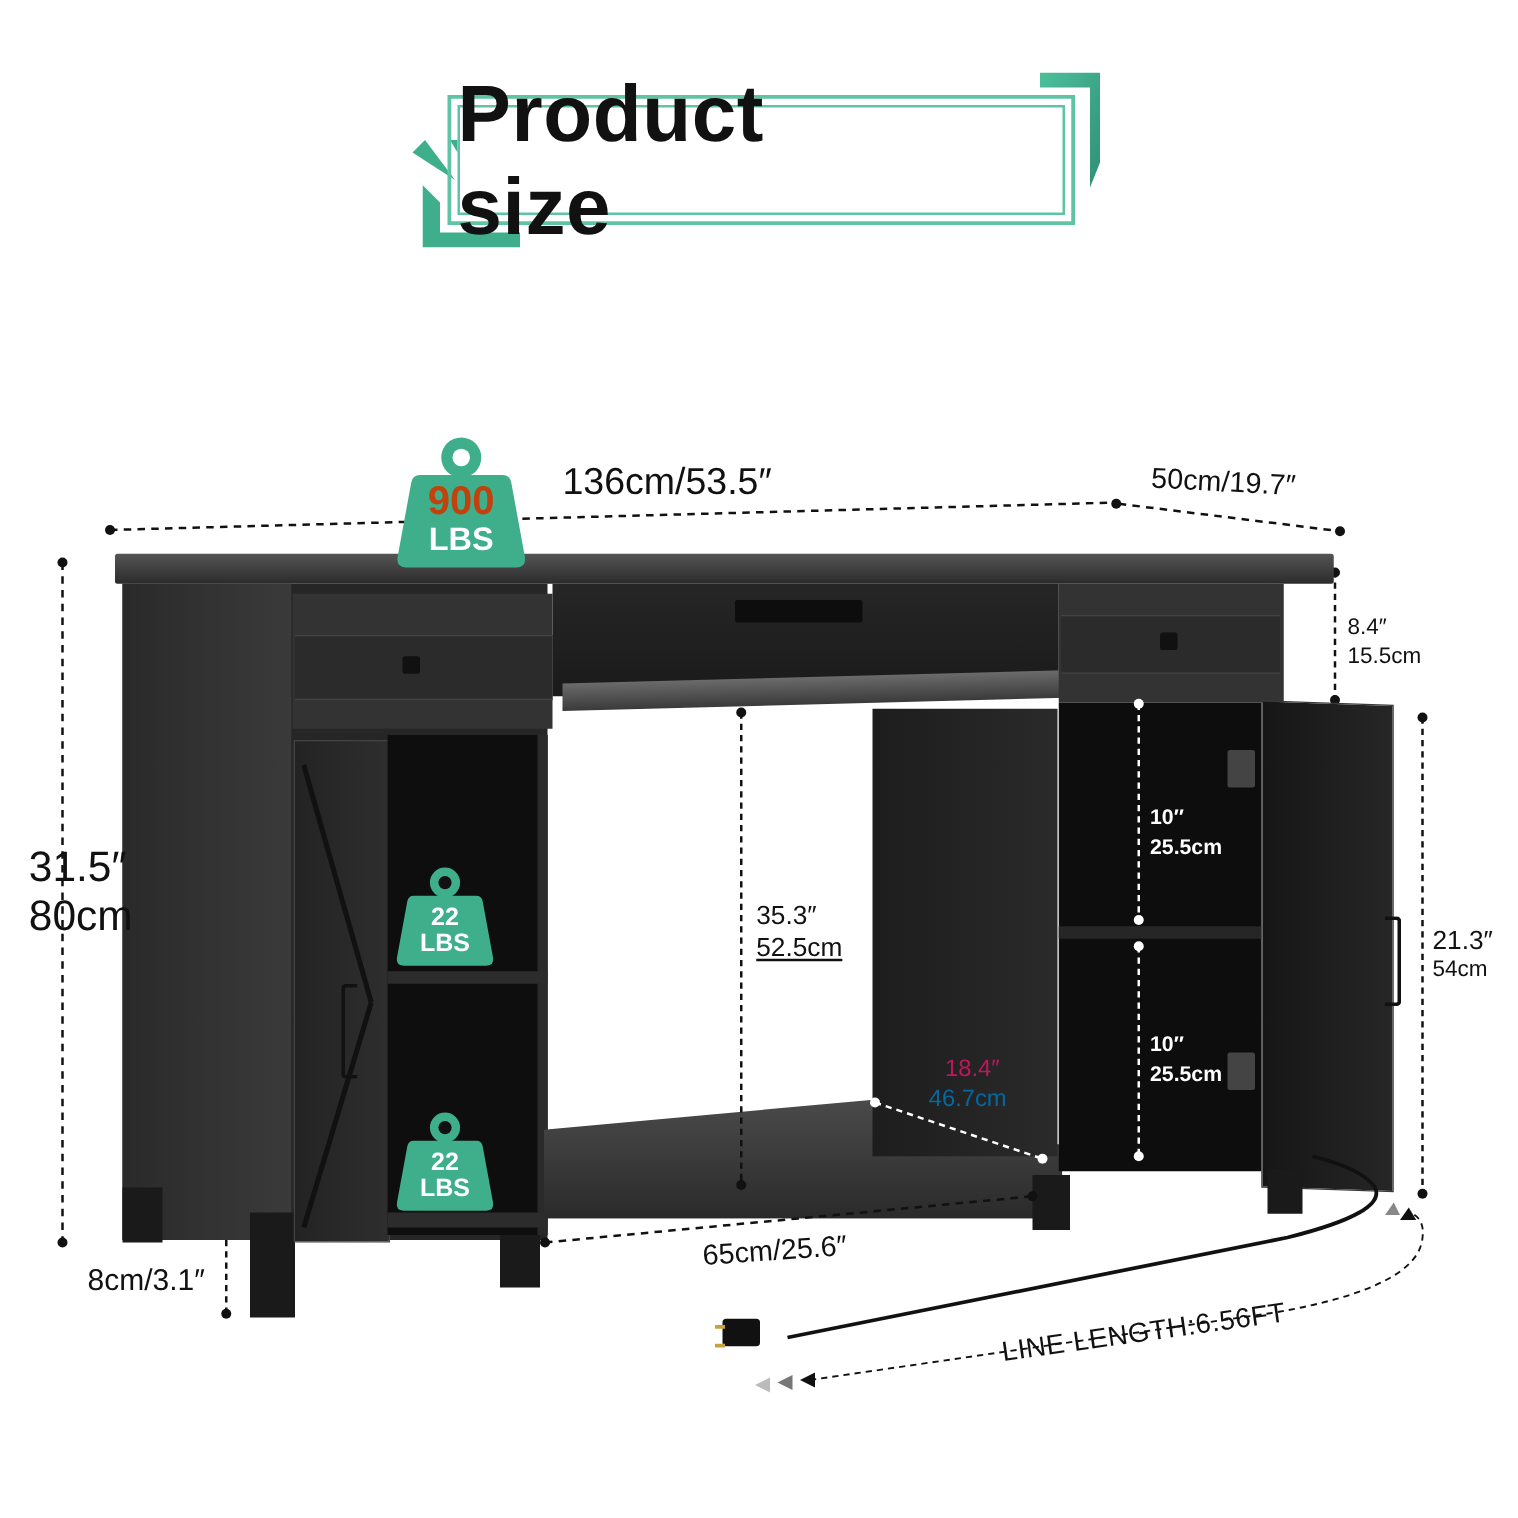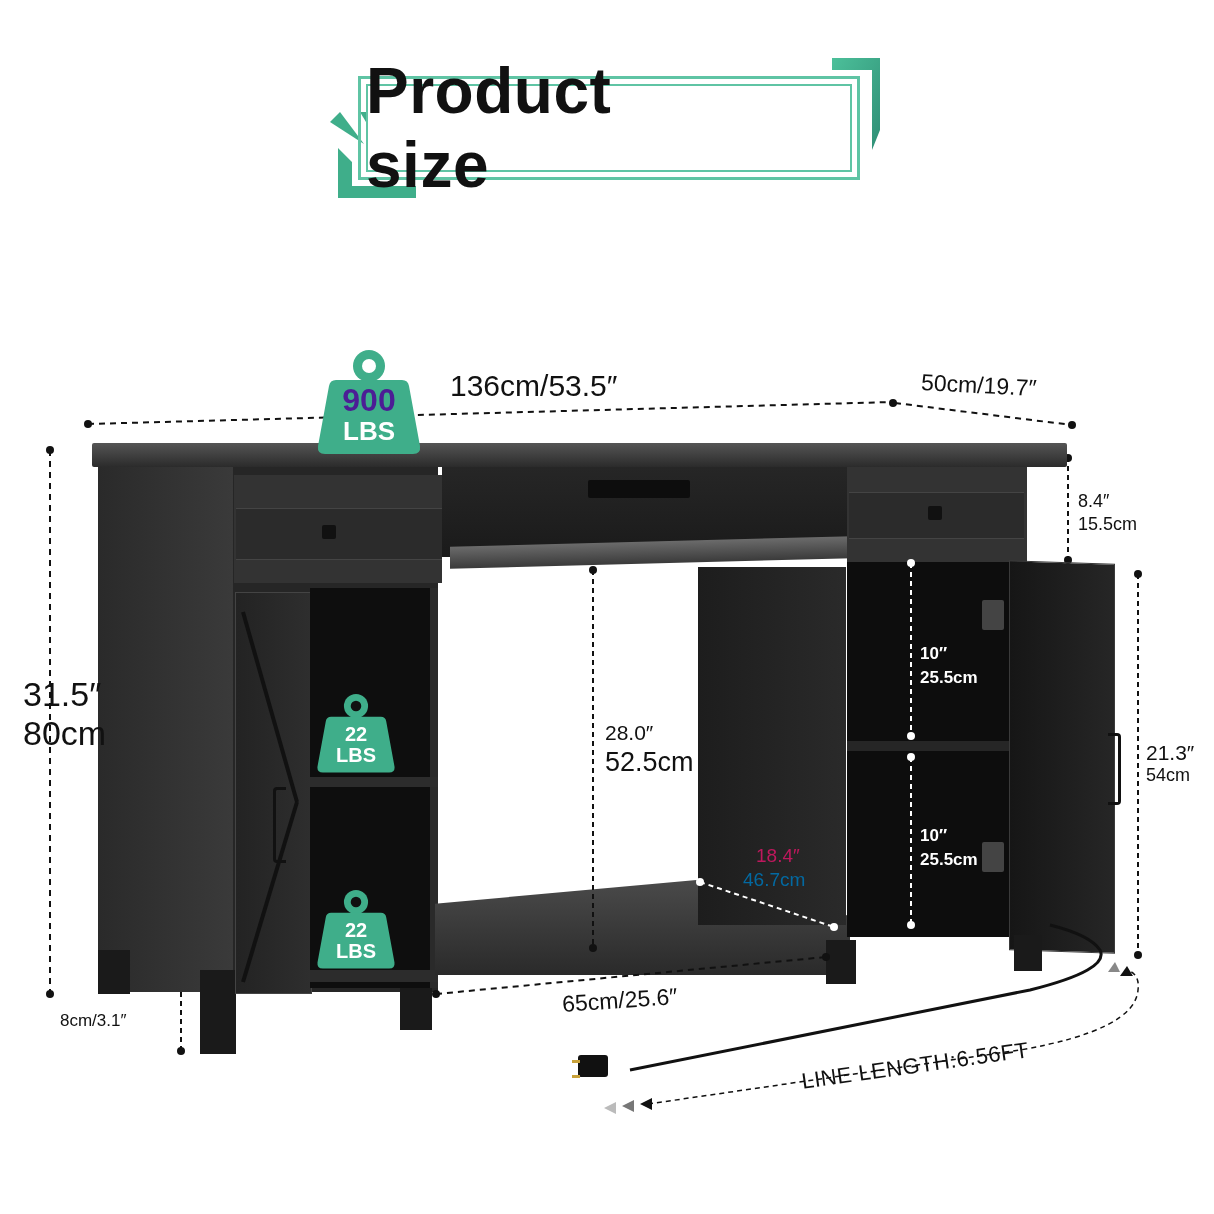--- a/index.html
+++ b/index.html
@@ -154,21 +154,21 @@
 </svg>
 
 <div class="abs" style="left:578px;top:1055px;width:30px;height:22px;background:#111;border-radius:3px;"></div>
 <div class="abs" style="left:572px;top:1060px;width:8px;height:12px;border-top:3px solid #c9a23a;border-bottom:3px solid #c9a23a;"></div>
 
 <svg class="abs" style="left:316px;top:346px" width="106" height="110" viewBox="0 0 106 110">
   <circle cx="53" cy="20" r="16" fill="#3fae8a"></circle>
     <circle cx="53" cy="20" r="7" fill="#fff"></circle>
   <path d="M20 34 H86 Q92 34 93 40 L104 100 Q105 108 97 108 H9 Q1 108 2 100 L13 40 Q14 34 20 34 Z" fill="#3fae8a"></path>
 </svg>
-<div class="abs weight-text" style="left:316px;top:384px;width:106px;font-size:32px;text-align:center;color:#4c1d95;font-weight:bold;">900</div>
+<div class="abs weight-text" style="left:316px;top:384px;width:106px;font-size:32px;text-align:center;color:#c2410c;font-weight:bold;">900</div>
 <div class="abs weight-text" style="left:316px;top:418px;width:106px;font-size:26px;text-align:center;color:#fff;font-weight:bold;">LBS</div>
 
 <svg class="abs" style="left:316px;top:690px" width="80" height="85" viewBox="0 0 106 110">
   <circle cx="53" cy="20" r="16" fill="#3fae8a"></circle>
     <circle cx="53" cy="20" r="7" fill="#111"></circle>
   <path d="M20 34 H86 Q92 34 93 40 L104 100 Q105 108 97 108 H9 Q1 108 2 100 L13 40 Q14 34 20 34 Z" fill="#3fae8a"></path>
 </svg>
 <div class="abs weight-text" style="left:316px;top:724px;width:80px;font-size:20px;text-align:center;color:#fff;font-weight:bold;">22</div>
 <div class="abs weight-text" style="left:316px;top:745px;width:80px;font-size:20px;text-align:center;color:#fff;font-weight:bold;">LBS</div>
 
@@ -185,29 +185,29 @@
 
 <div class="abs dim left-big" style="left:2px;top:677px;">31.5″</div>
 <div class="abs dim left-big" style="left:2px;top:716px;">80cm</div>
 
 <div class="abs dim small" style="left:1078px;top:492px;">8.4″</div>
 <div class="abs dim small" style="left:1078px;top:515px;">15.5cm</div>
 
 <div class="abs dim" style="left:1146px;top:742px;font-size:21px;">21.3″</div>
 <div class="abs dim" style="left:1146px;top:766px;font-size:18px;">54cm</div>
 
-<div class="abs dim" style="left:605px;top:722px;font-size:21px;">28.0″</div>
-<div class="abs dim" style="left:605px;top:748px;font-size:27px;">52.5cm</div>
+<div class="abs dim" style="left:605px;top:722px;font-size:21px;">35.3″</div>
+<div class="abs dim" style="left:605px;top:748px;font-size:21px;text-decoration:underline;">52.5cm</div>
 
 <div class="abs dim" style="left:756px;top:846px;font-size:19px;color:#be185d;">18.4″</div>
 <div class="abs dim" style="left:743px;top:870px;font-size:19px;color:#0369a1;">46.7cm</div>
 
 <div class="abs dim white" style="left:920px;top:645px;">10″</div>
 <div class="abs dim white" style="left:920px;top:669px;">25.5cm</div>
 
 <div class="abs dim white" style="left:920px;top:827px;">10″</div>
 <div class="abs dim white" style="left:920px;top:851px;">25.5cm</div>
 
 <div class="abs dim" style="left:562px;top:988px;font-size:23px;transform:rotate(-4deg);">65cm/25.6″</div>
 
-<div class="abs dim" style="left:60px;top:1012px;font-size:17px;">8cm/3.1″</div>
+<div class="abs dim" style="left:70px;top:1012px;font-size:24px;">8cm/3.1″</div>
 
 <div class="abs dim cord-text">LINE LENGTH:6.56FT</div>
 
 </body></html>

